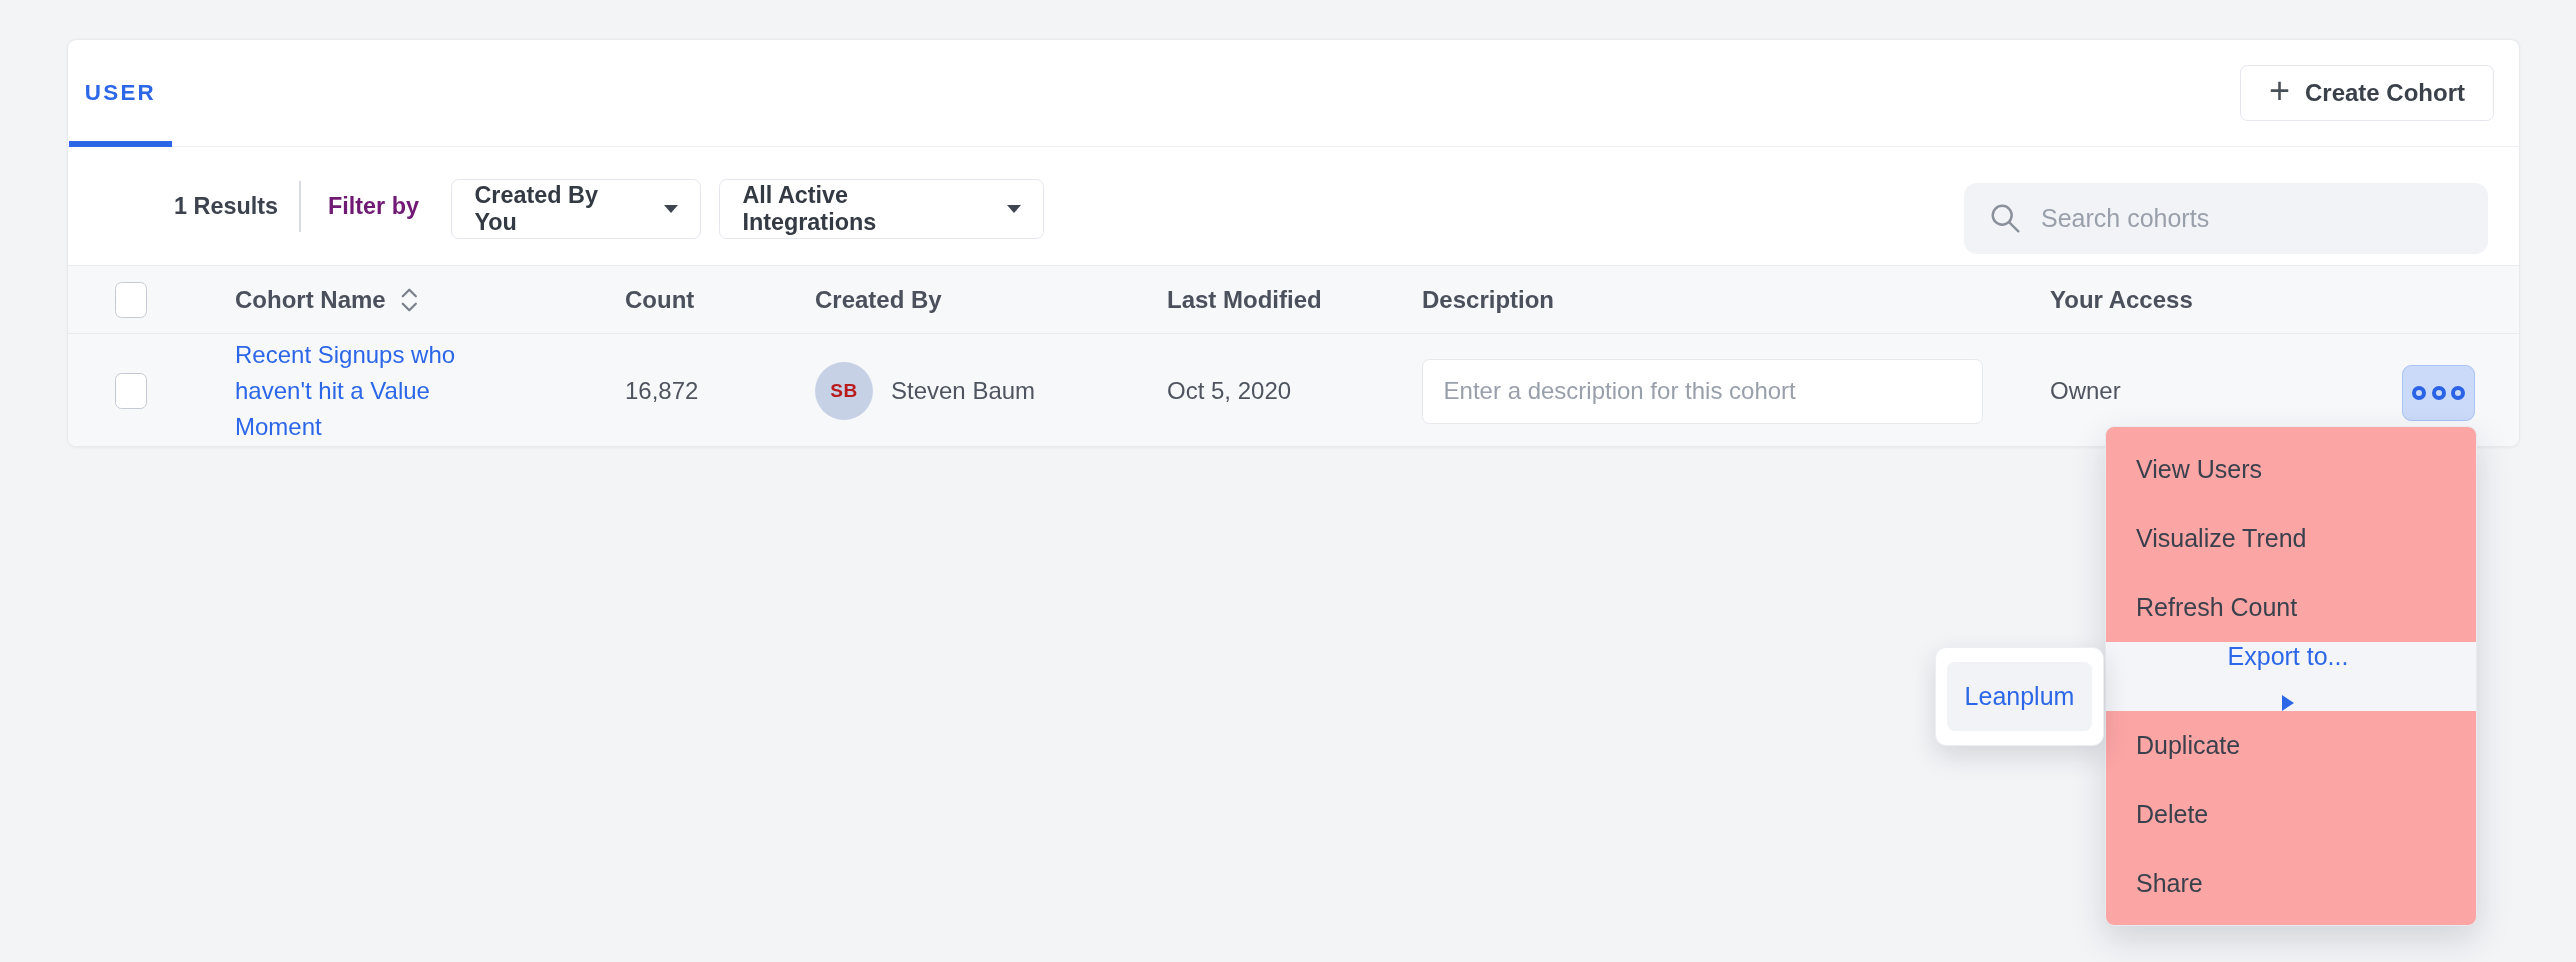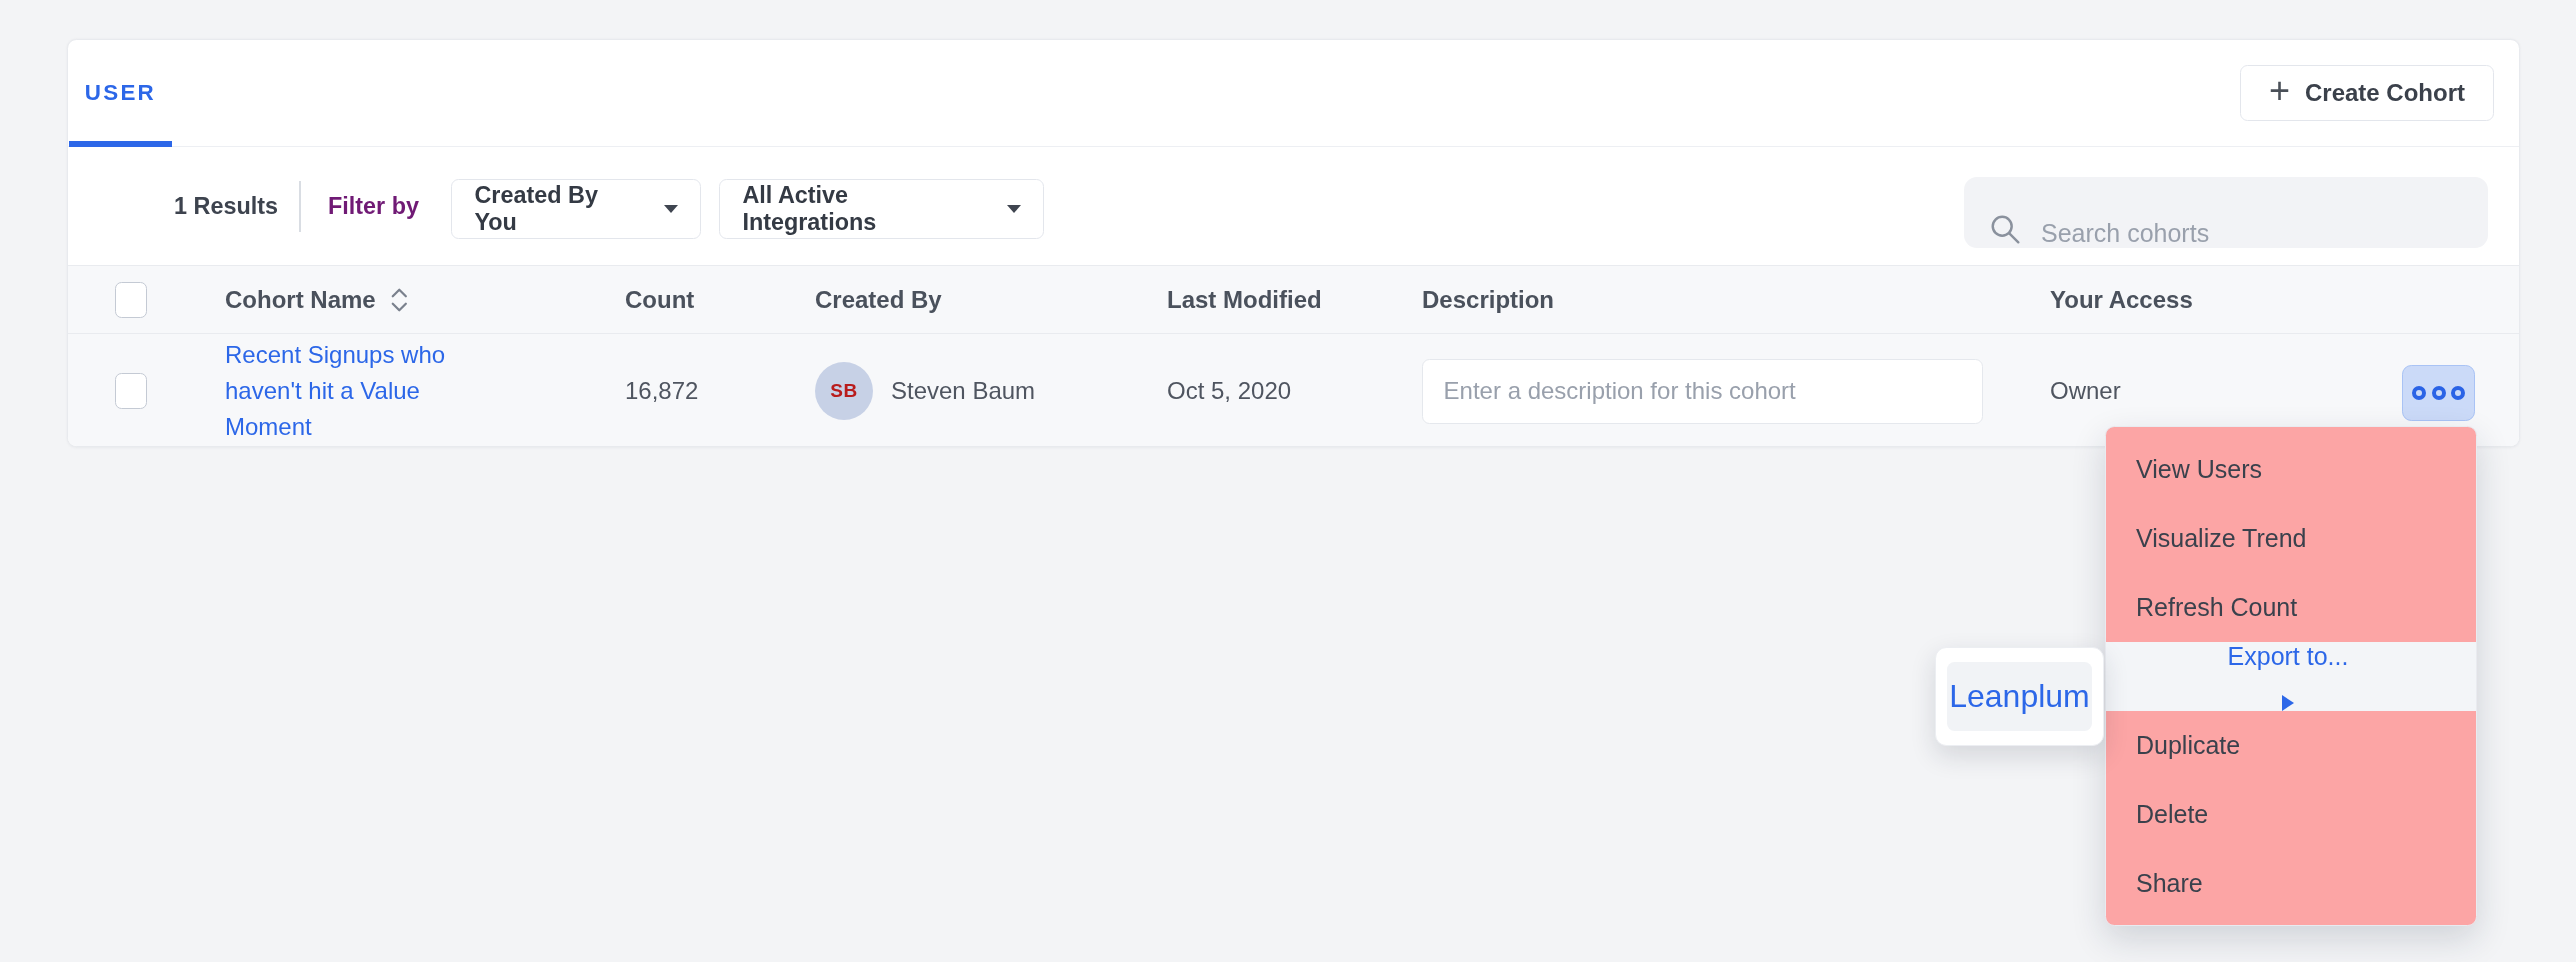--- a/index.html
+++ b/index.html
@@ -65,22 +65,22 @@
     font-size: 23.4px; font-weight: 700; color: #343a44; cursor: pointer;
   }
   .dd-created { left: 383px; width: 250px; }
   .dd-integrations { left: 651px; width: 325px; }
   .caret-down {
     width: 0; height: 0;
     border-left: 7.5px solid transparent; border-right: 7.5px solid transparent;
     border-top: 8.4px solid #3f4550;
   }
   .searchbox {
-    left: 1896px; top: 30px; width: 524px; height: 71px;
-    display: flex; align-items: flex-end; gap: 17px;
+    left: 1896px; top: 36px; width: 524px; height: 71px;
+    display: flex; align-items: center; gap: 17px;
     padding: 0 24px;
     background: #f2f3f6; border-radius: 13px;
   }
   .searchbox input {
     flex: 1; border: none; outline: none; background: transparent;
     font-size: 25px; color: #3d444f; font-family: inherit;
   }
   .searchbox input::placeholder { color: var(--text-muted, #99a0ac); }
 
   
@@ -91,21 +91,21 @@
   }
   .trow {
     position: absolute; left: 0; top: 294px; width: 100%; height: 114px;
     background: var(--table-bg, #f7f8fa);
     border-radius: 0 0 9.3px 9.3px;
   }
   .cell { position: absolute; top: 0; height: 100%; display: flex; align-items: center; }
   .th { font-size: 24px; font-weight: 600; color: #4a515c; }
   .td { font-size: 24px; color: #4f5560; }
   .col-check    { left: 47px; }
-  .col-name     { left: 157px; }
+  .col-name     { left: 167px; }
   .col-count    { left: 557px; }
   .col-created  { left: 747px; }
   .col-modified { left: 1099px; text-align: right; }
   .col-desc     { left: 1354px; }
   .col-access   { left: 1982px; }
 
   .checkbox {
     width: 32px; height: 36px; background: #fff;
     border: 1.9px solid #c4cad4; border-radius: 6.5px; cursor: pointer;
   }
@@ -165,21 +165,21 @@
   .submenu {
     position: absolute; left: 1935px; top: 647px; width: 169px; height: 99px;
     background: #fff; border: 0.9px solid #eceef2; border-radius: 11.2px;
     box-shadow: 0 9.3px 26px rgba(25,35,60,.14);
     padding: 14px 11.2px; z-index: 31;
   }
   .submenu-item {
     width: 100%; height: 100%;
     background: #f1f3f6; border-radius: 7.5px;
     display: flex; align-items: center; justify-content: center;
-    font-size: 32px; color: var(--accent, #2c67e8); cursor: pointer;
+    font-size: 25px; color: var(--accent, #2c67e8); cursor: pointer;
   }
   svg { display: block; }
 </style>
 </head>
 <body>
 
 <div class="card">
 
   <div class="tabbar">
     <div class="tab">

